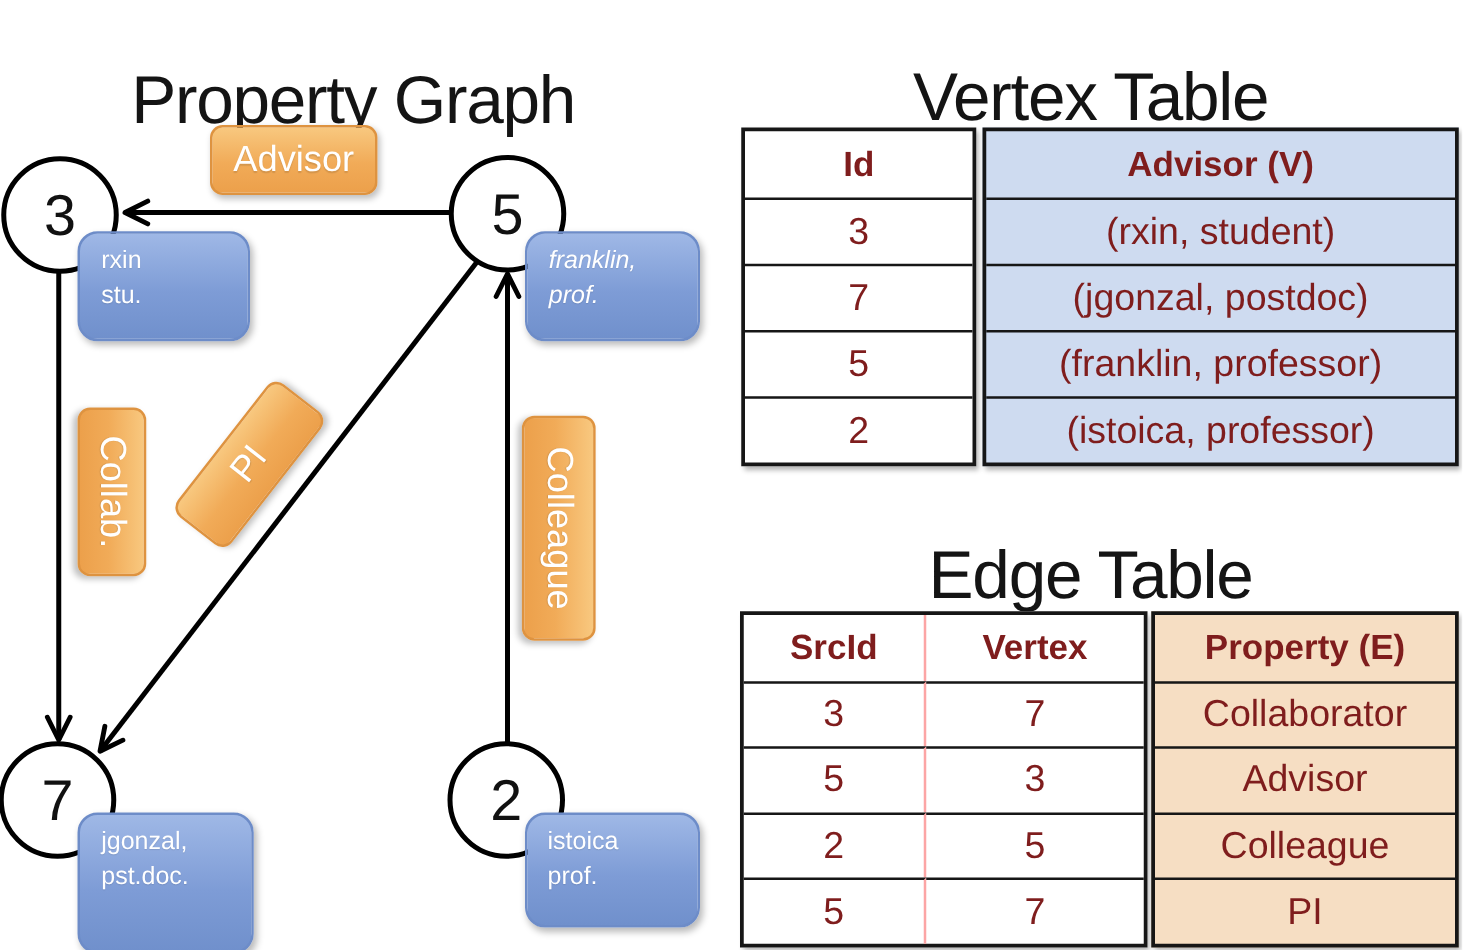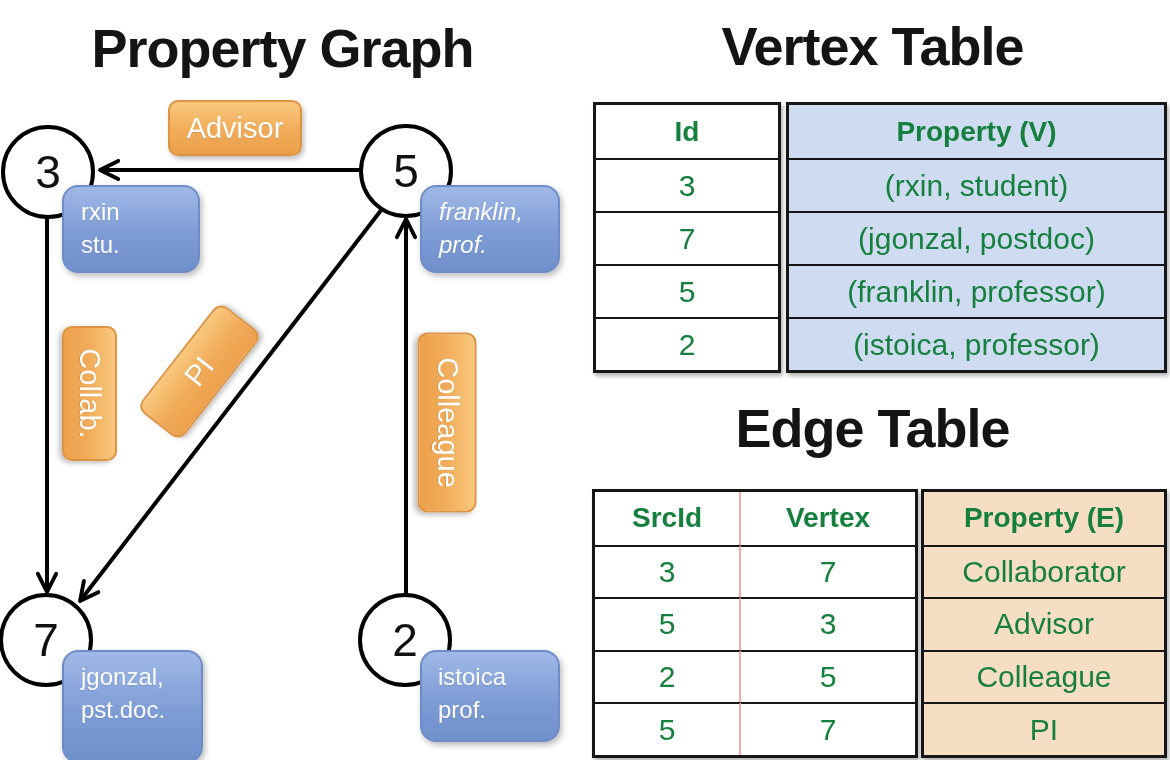--- a/index.html
+++ b/index.html
@@ -12,24 +12,25 @@
     height: 760px;
     background: #ffffff;
     overflow: hidden;
   }
 
   
   .big-title {
     position: absolute;
     text-align: center;
     font-size: 54px;
-    font-weight: 700;
+    font-weight: 400;
     letter-spacing: -1px;
     color: #141414;
     line-height: 1.05;
+    margin-top: 32px;
   }
   .title-graph  { left: 0;   top: 20px;  width: 565px; }
   .title-vertex { left: 585px; top: 18px;  width: 575px; }
   .title-edge   { left: 585px; top: 400px; width: 575px; }
 
   
   .graph-svg { position: absolute; left: 0; top: 0; }
 
   
   .node-num {
@@ -62,21 +63,21 @@
   .lbl-colleague { left: 357px; top: 393px; width: 180px; height: 59px; transform: rotate(90deg); }
   .lbl-pi        { left: 132px; top: 344px; width: 135px; height: 55px; transform: rotate(-52deg); }
 
   
   .vprop-box {
     position: absolute;
     background: linear-gradient(180deg, #9fb8e6 0%, #7e9cd6 55%, #7090cc 100%);
     border: 2px solid #6d8cc8;
     border-radius: 16px;
     color: #ffffff;
-    font-size: 24px;
+    font-size: 20px;
     line-height: 1.38;
     padding: 8px 6px 0 17px;
     box-shadow: 2px 3px 6px rgba(0,0,0,0.28);
     text-shadow: 0 1px 1px rgba(0,0,0,0.10);
     white-space: nowrap;
   }
   .box-rxin     { left: 62px;  top: 185px; width: 138px; height: 88px; }
   .box-franklin { left: 420px; top: 185px; width: 140px; height: 88px; font-style: italic; }
   .box-jgonzal  { left: 62px;  top: 650px; width: 141px; height: 113px; }
   .box-istoica  { left: 420px; top: 650px; width: 140px; height: 92px; padding-left: 16px; }
@@ -84,21 +85,21 @@
   
   .dtable {
     position: absolute;
     display: grid;
     border: 3px solid #161616;
     background: #ffffff;
     box-shadow: 2px 3px 4px rgba(0,0,0,0.30);
   }
   .dtable .cell {
     display: flex; align-items: center; justify-content: center;
-    font-size: 30px; font-weight: 300; color: #15803d;
+    font-size: 30px; font-weight: 300; color: #7f1d1d;
     border-top: 2px solid #161616;
     white-space: nowrap;
   }
   .dtable .cell.hdr { font-weight: 700; font-size: 28px; }
   .dtable .cell.top { border-top: none; }
   .dtable .cell.colsep { border-right: 2px solid #fca5a5; }
 
   .vtable-id   { left: 593px; top: 102px; width: 188px; height: 271px; grid-template-rows: repeat(5, 1fr); }
   .vtable-prop { left: 786px; top: 102px; width: 381px; height: 271px; grid-template-rows: repeat(5, 1fr); background: #cedbf0; }
   .etable-ids  { left: 592px; top: 489px; width: 326px; height: 269px;
@@ -161,21 +162,21 @@
 
   <div class="dtable vtable-id">
     <div class="cell hdr top">Id</div>
     <div class="cell">3</div>
     <div class="cell">7</div>
     <div class="cell">5</div>
     <div class="cell">2</div>
   </div>
 
   <div class="dtable vtable-prop">
-    <div class="cell hdr top">Property (V)</div>
+    <div class="cell hdr top">Advisor (V)</div>
     <div class="cell">(rxin, student)</div>
     <div class="cell">(jgonzal, postdoc)</div>
     <div class="cell">(franklin, professor)</div>
     <div class="cell">(istoica, professor)</div>
   </div>
 
   <div class="dtable etable-ids">
     <div class="cell hdr top colsep">SrcId</div>
     <div class="cell hdr top">Vertex</div>
     <div class="cell colsep">3</div>

